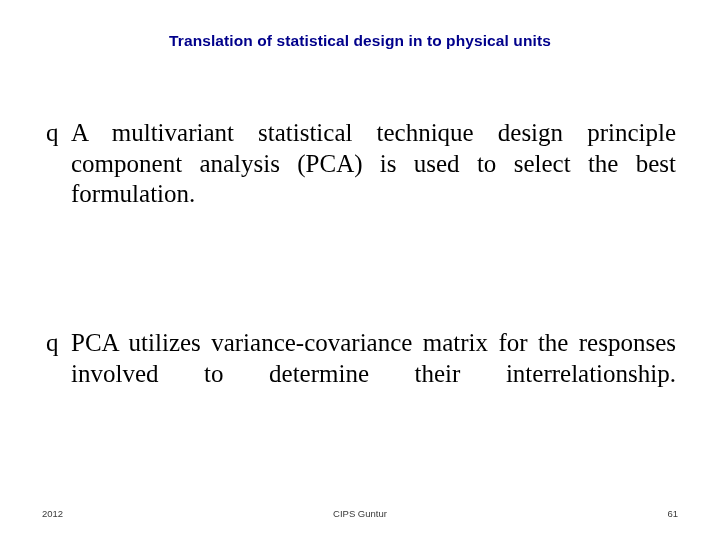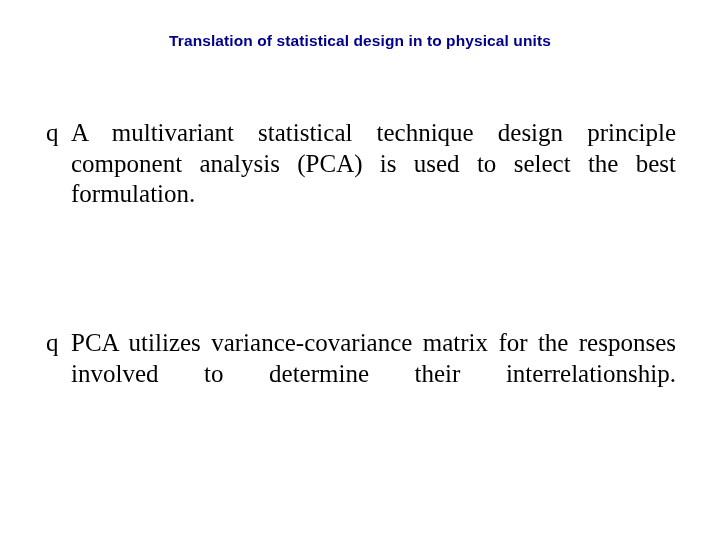--- a/index.html
+++ b/index.html
@@ -112,14 +112,19 @@
 
     <div class="gap"></div>
 
     <div class="bullet-block">
       <span class="marker">q</span>
       <span class="btext">PCA utilizes variance-covariance matrix for the responses involved to determine their interrelationship.</span>
     </div>
 
   </div>
 
+  <div class="footer">
+    <div class="f-left">2012</div>
+    <div class="f-center">CIPS Guntur</div>
+    <div class="f-right">61</div>
+  </div>
 
 </div>
 
 </body></html>

